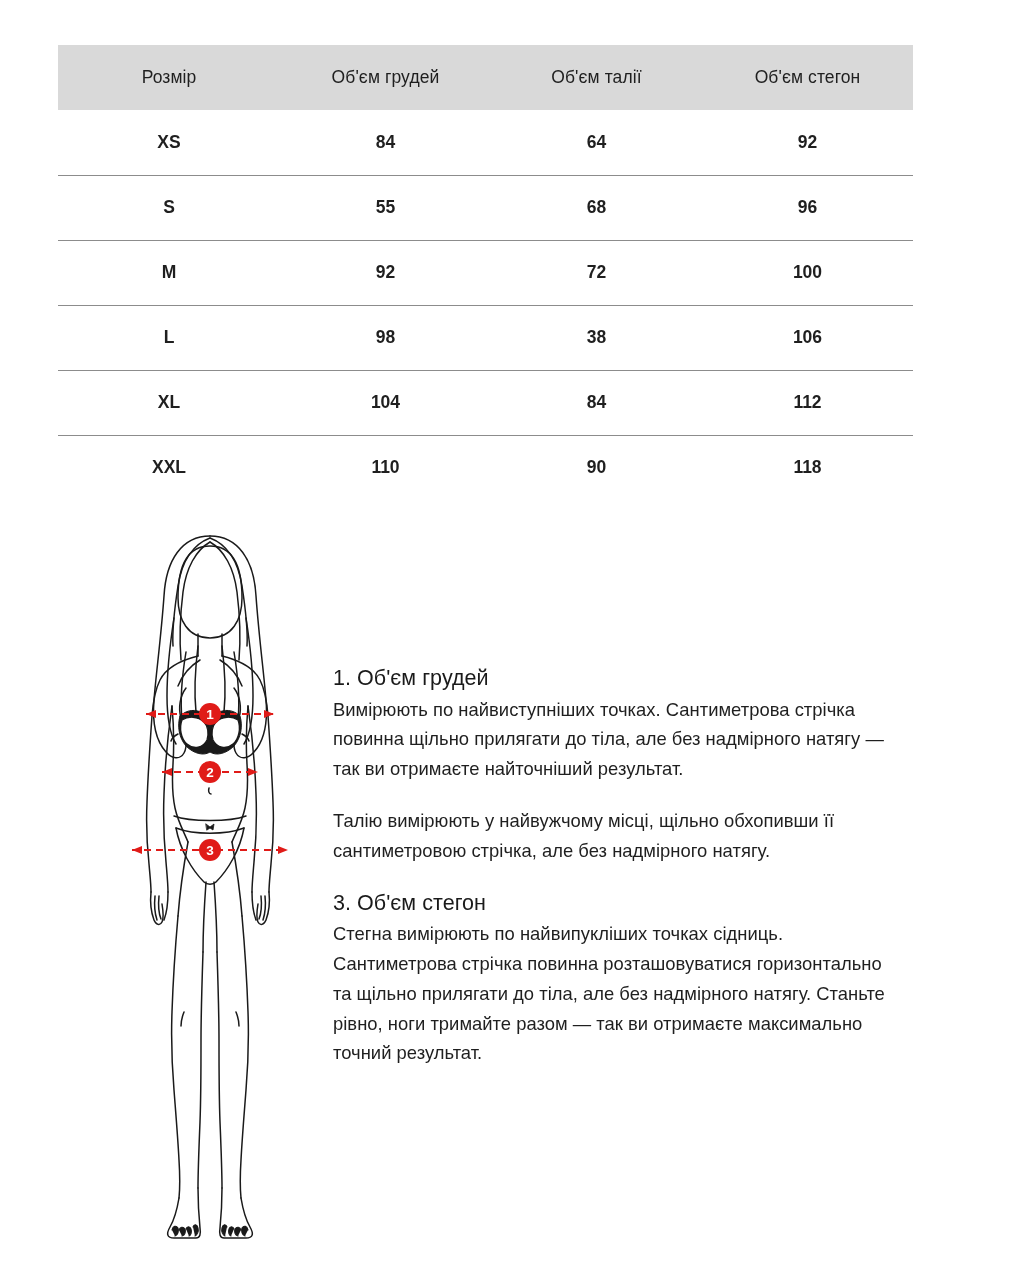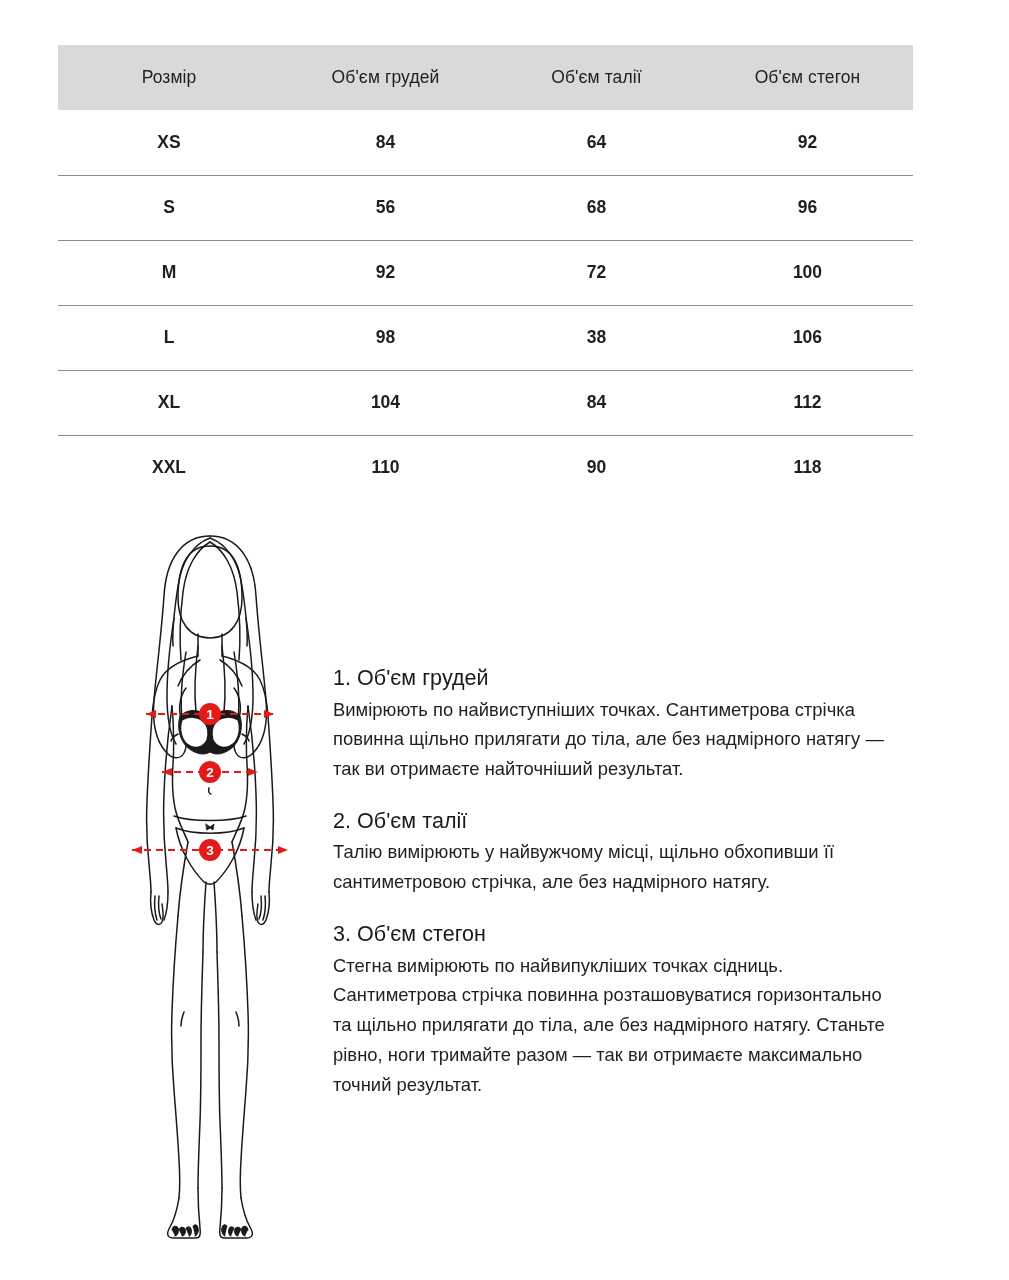--- a/index.html
+++ b/index.html
@@ -115,21 +115,21 @@
     </thead>
     <tbody>
       <tr>
         <td>XS</td>
         <td>84</td>
         <td>64</td>
         <td>92</td>
       </tr>
       <tr>
         <td>S</td>
-        <td>56</td>
+        <td>55</td>
         <td>68</td>
         <td>96</td>
       </tr>
       <tr>
         <td>M</td>
         <td>92</td>
         <td>72</td>
         <td>100</td>
       </tr>
       <tr>
@@ -301,21 +301,20 @@
   </div>
 
   <div class="instructions">
 
     <div class="instr-block">
       <div class="instr-title">1. Об'єм грудей</div>
       <div class="instr-body">Вимірюють по найвиступніших точках. Сантиметрова стрічка повинна щільно прилягати до тіла, але без надмірного натягу — так ви отримаєте найточніший результат.</div>
     </div>
 
     <div class="instr-block">
-      <div class="instr-title">2. Об'єм талії</div>
       <div class="instr-body">Талію вимірюють у найвужчому місці, щільно обхопивши її сантиметровою стрічка, але без надмірного натягу.</div>
     </div>
 
     <div class="instr-block">
       <div class="instr-title">3. Об'єм стегон</div>
       <div class="instr-body">Стегна вимірюють по найвипукліших точках сідниць. Сантиметрова стрічка повинна розташовуватися горизонтально та щільно прилягати до тіла, але без надмірного натягу. Станьте рівно, ноги тримайте разом — так ви отримаєте максимально точний результат.</div>
     </div>
 
   </div>
 

